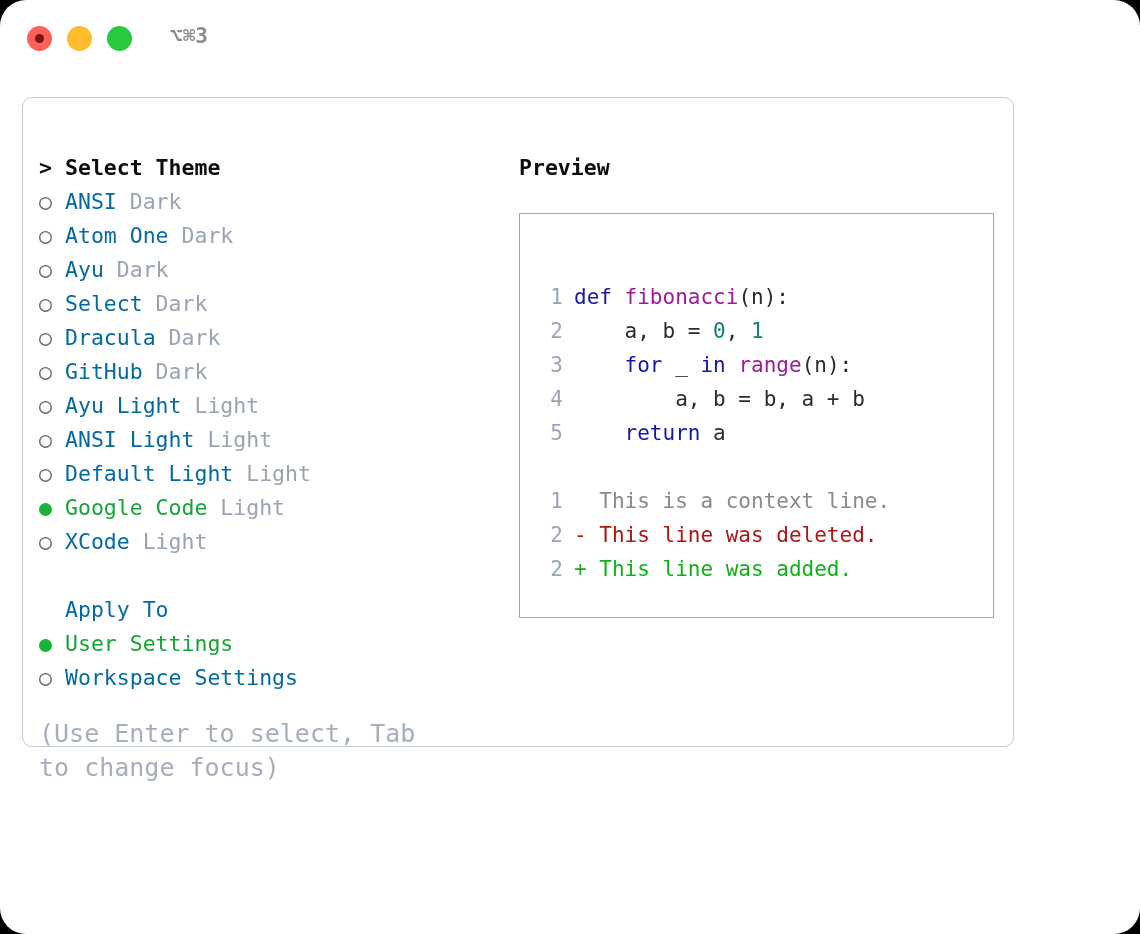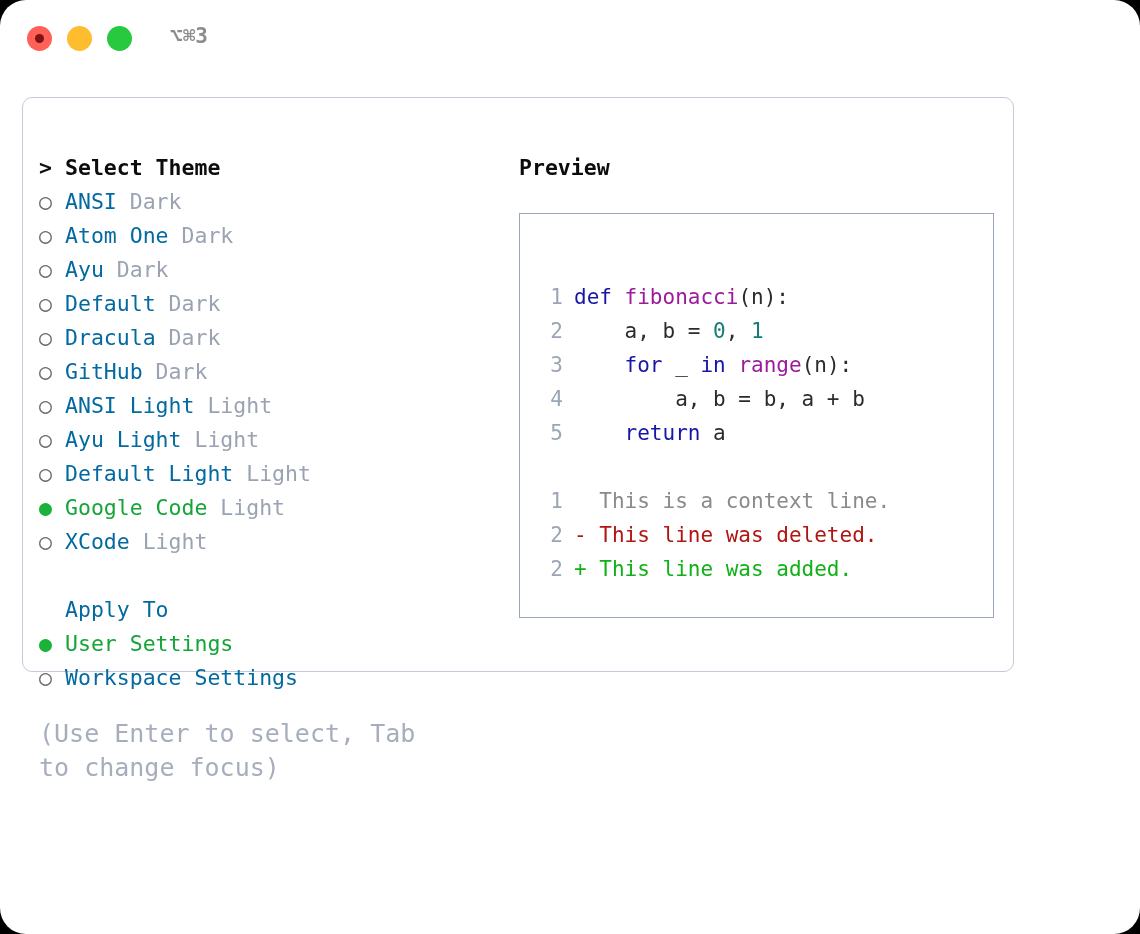--- a/index.html
+++ b/index.html
@@ -60,21 +60,21 @@
     letter-spacing: 0px;
     white-space: pre;
   }
 
   
   #panel {
     position: absolute;
     left: 22px;
     top: 97px;
     width: 992px;
-    height: 575px;
+    height: 650px;
     border: 1.6px solid #c3cbd8;
     border-radius: 10px;
     box-sizing: border-box;
     background: #ffffff;
   }
 
   
   #left-col {
     position: absolute;
     left: 16px;
@@ -179,25 +179,25 @@
   <div id="panel">
 
     <div id="left-col">
 
       <span class="row"><span class="bullet caret">&gt;</span><span class="rowlabel heading">Select Theme</span></span>
 
       <div id="theme-items">
           <span class="row"><span class="bullet">○</span><span class="rowlabel">ANSI</span><span class="badge"> Dark</span></span>
           <span class="row"><span class="bullet">○</span><span class="rowlabel">Atom One</span><span class="badge"> Dark</span></span>
           <span class="row"><span class="bullet">○</span><span class="rowlabel">Ayu</span><span class="badge"> Dark</span></span>
-          <span class="row"><span class="bullet">○</span><span class="rowlabel">Default</span><span class="badge"> Dark</span></span>
+          <span class="row"><span class="bullet">○</span><span class="rowlabel">Select</span><span class="badge"> Dark</span></span>
           <span class="row"><span class="bullet">○</span><span class="rowlabel">Dracula</span><span class="badge"> Dark</span></span>
           <span class="row"><span class="bullet">○</span><span class="rowlabel">GitHub</span><span class="badge"> Dark</span></span>
+          <span class="row"><span class="bullet">○</span><span class="rowlabel">Ayu Light</span><span class="badge"> Light</span></span>
           <span class="row"><span class="bullet">○</span><span class="rowlabel">ANSI Light</span><span class="badge"> Light</span></span>
-          <span class="row"><span class="bullet">○</span><span class="rowlabel">Ayu Light</span><span class="badge"> Light</span></span>
           <span class="row"><span class="bullet">○</span><span class="rowlabel">Default Light</span><span class="badge"> Light</span></span>
           <span class="row"><span class="bullet sel">●</span><span class="rowlabel sel">Google Code</span><span class="badge"> Light</span></span>
           <span class="row"><span class="bullet">○</span><span class="rowlabel">XCode</span><span class="badge"> Light</span></span>
         </div>
 
       <span class="spacer"></span>
 
       <span class="row"><span class="bullet"> </span><span class="rowlabel">Apply To</span></span>
 
       <div id="apply-items">

